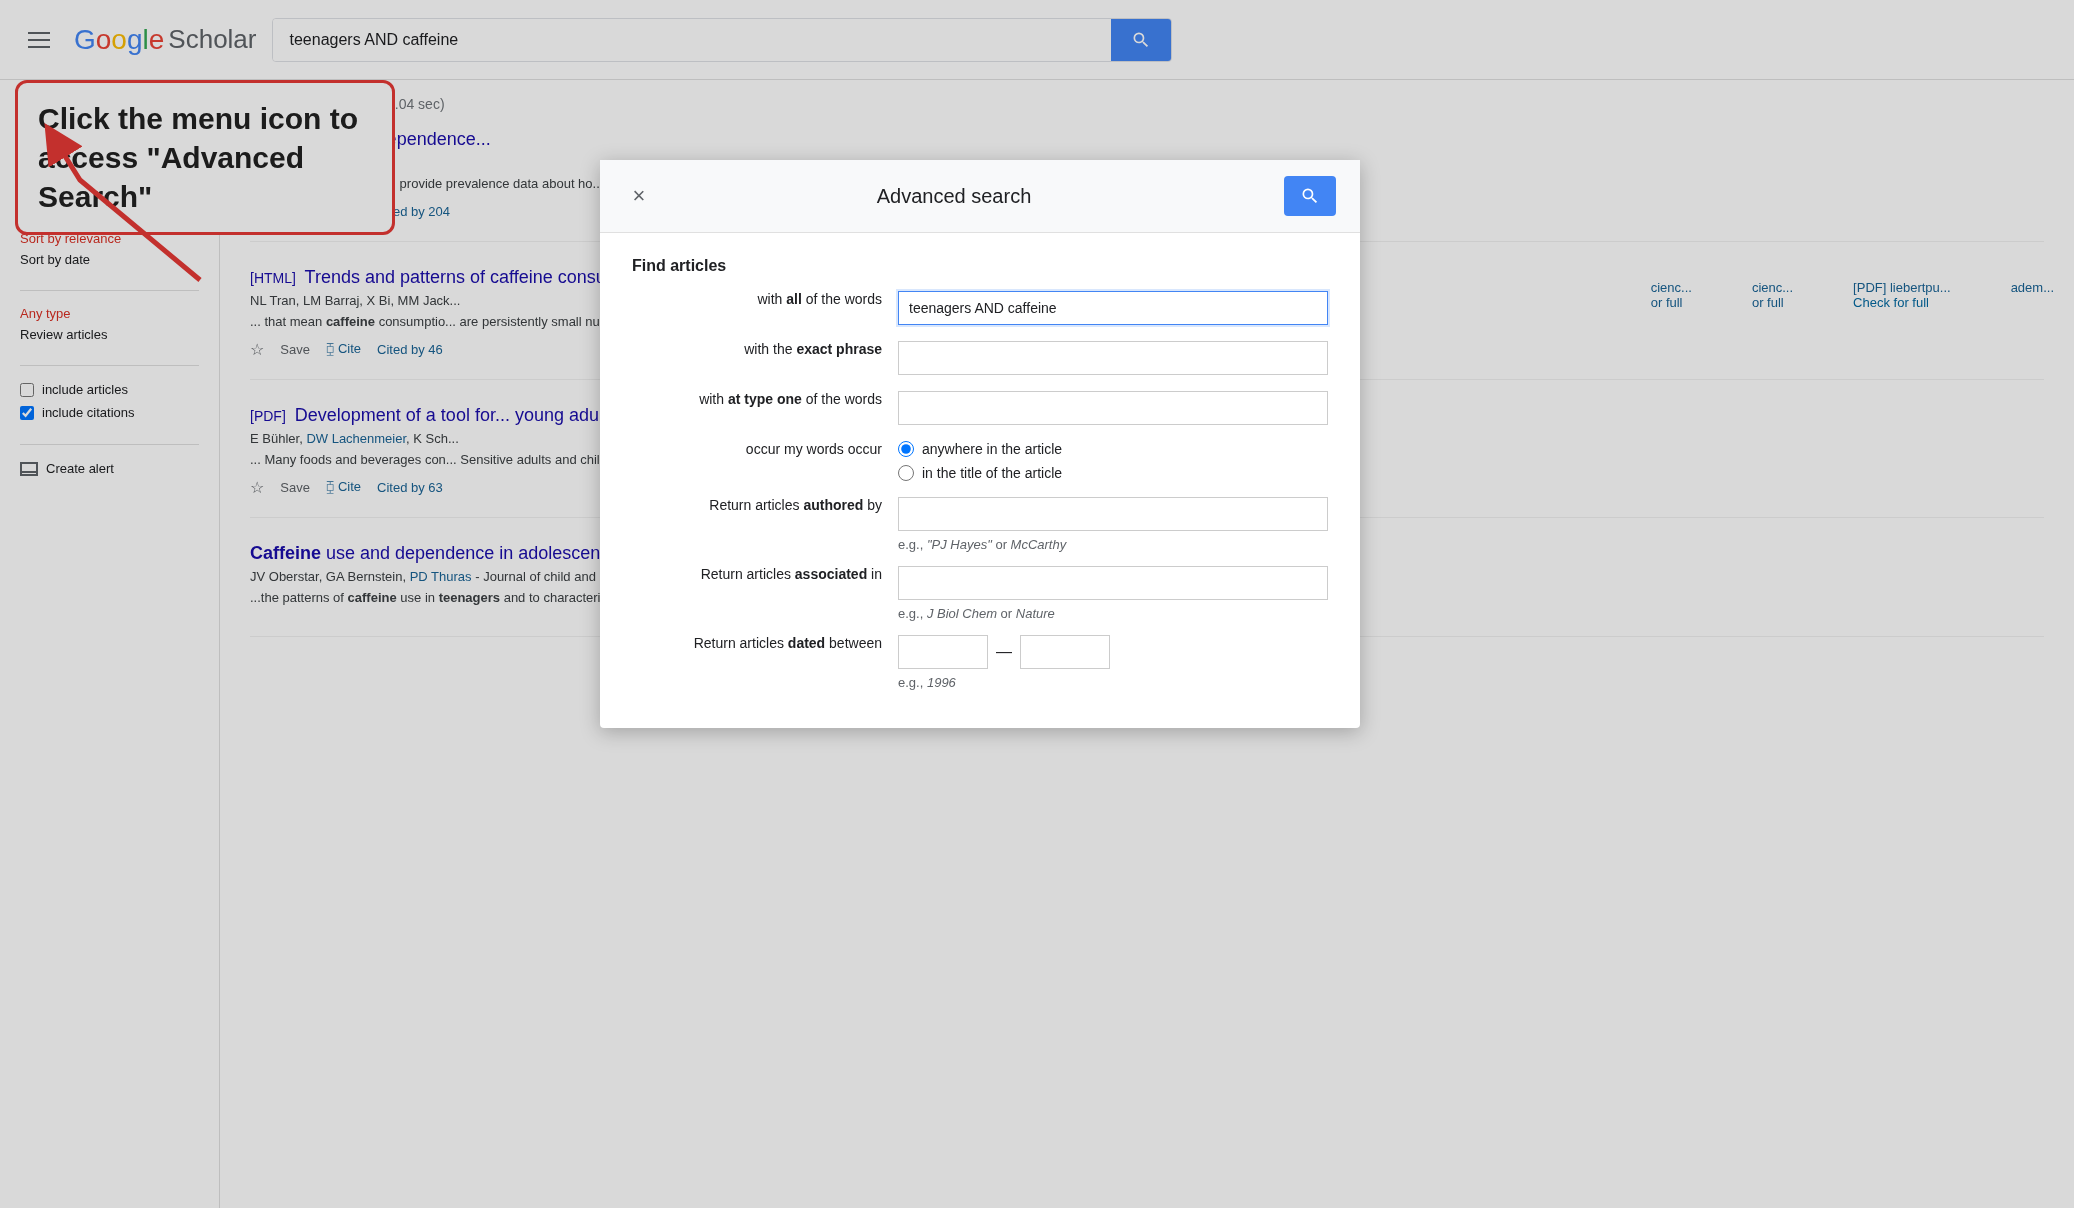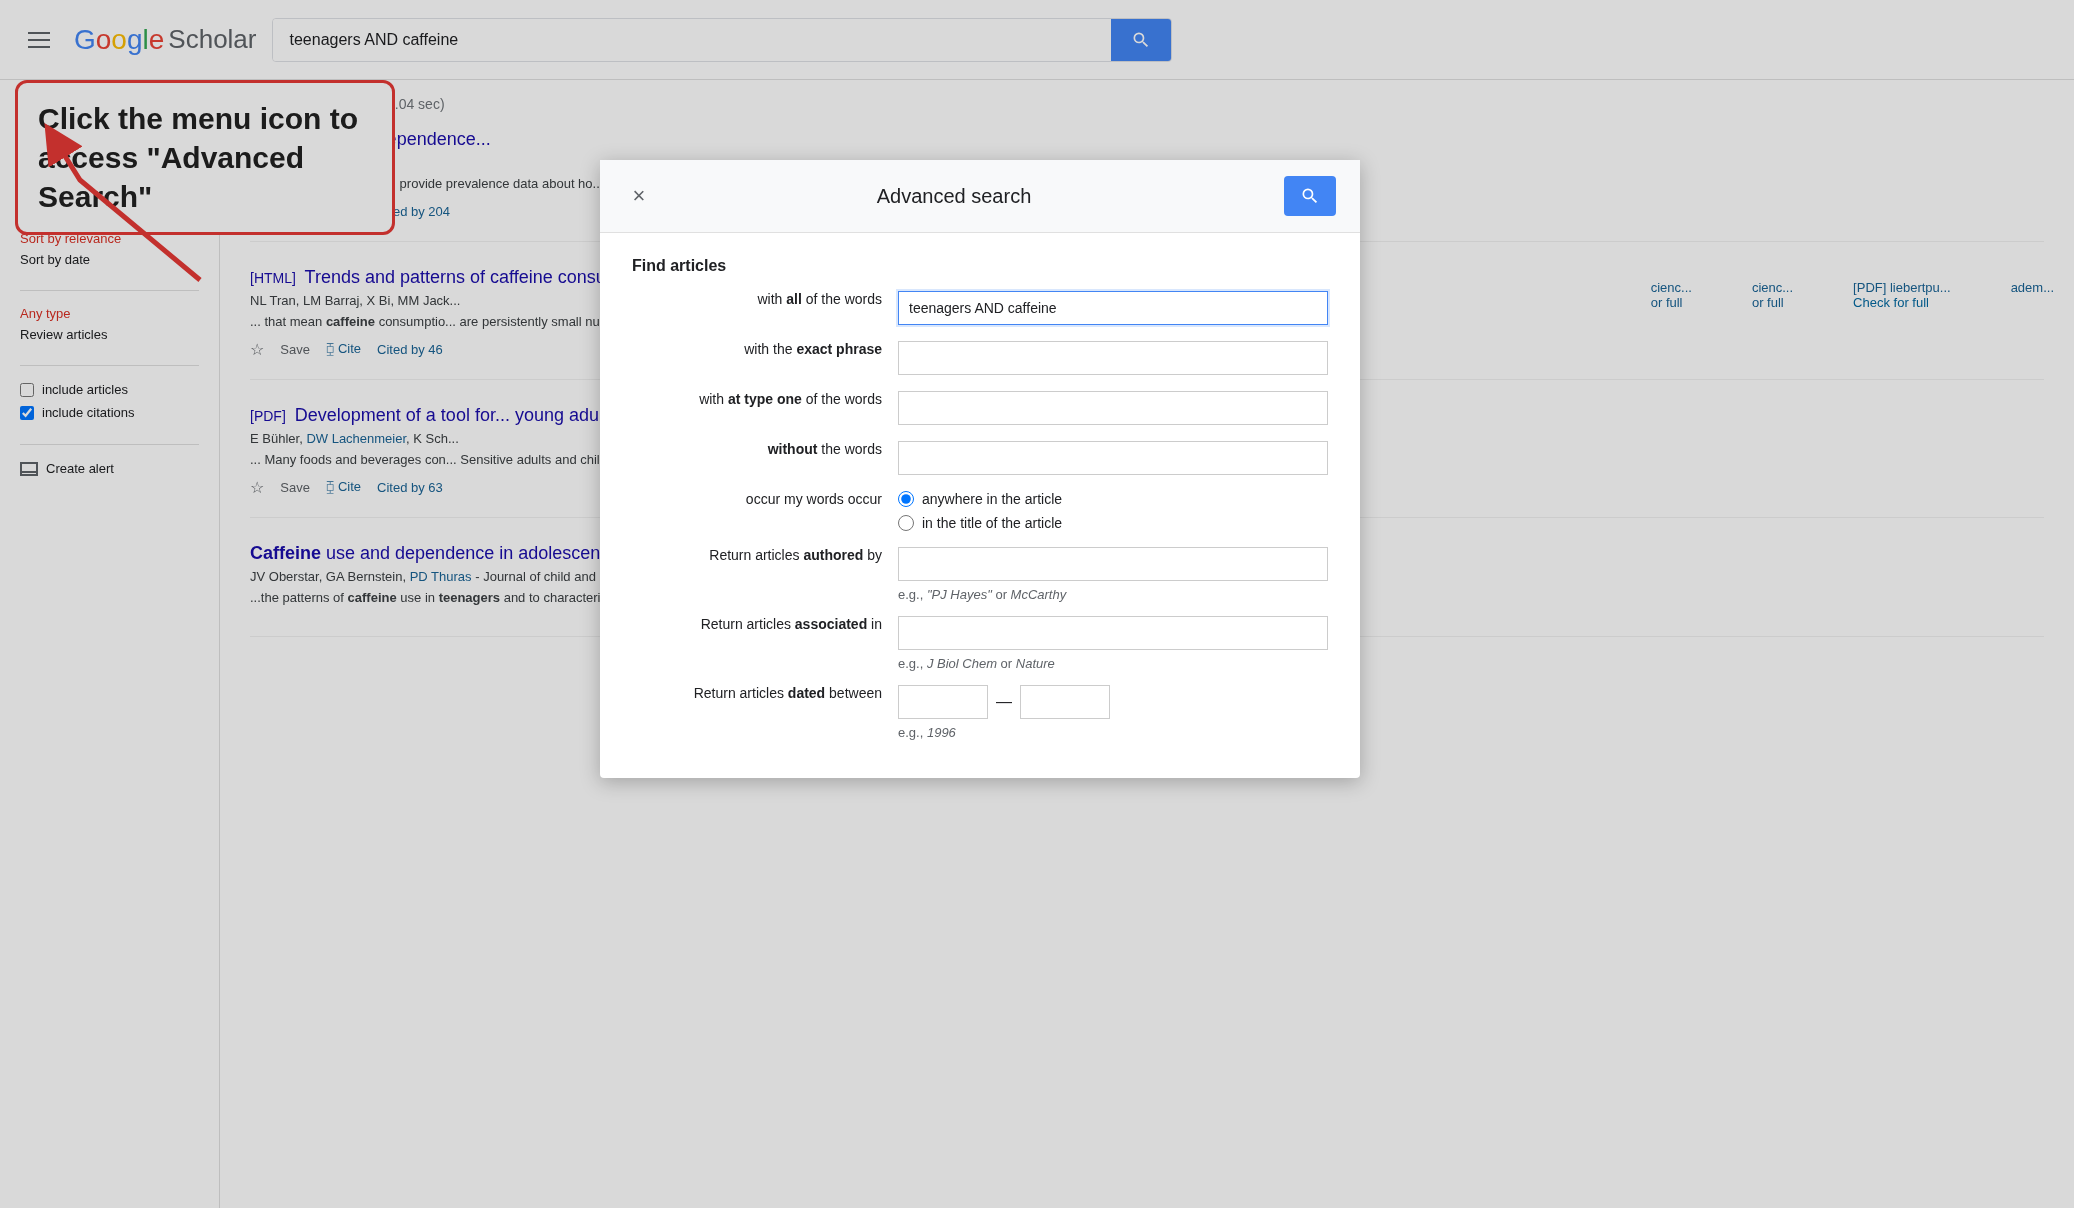--- a/index.html
+++ b/index.html
@@ -591,26 +591,20 @@
         <input class="form-input" type="text" value="" style="">
       </div>
 
       <div class="form-row">
         <div class="form-label">
           with <strong>at type one</strong> of the words
         </div>
         <input class="form-input" type="text" value="" style="">
       </div>
 
-      <div class="form-row">
-        <div class="form-label">
-          <strong>without</strong> the words
-        </div>
-        <input class="form-input" type="text" value="" style="">
-      </div>
 
       <div class="form-row">
         <div class="form-label">occur my words occur</div>
         <div class="radio-group">
           <label class="radio-row">
             <input type="radio" name="where" checked="" style="">
             <span>anywhere in the article</span>
           </label>
           <label class="radio-row">
             <input type="radio" name="where" style="">

